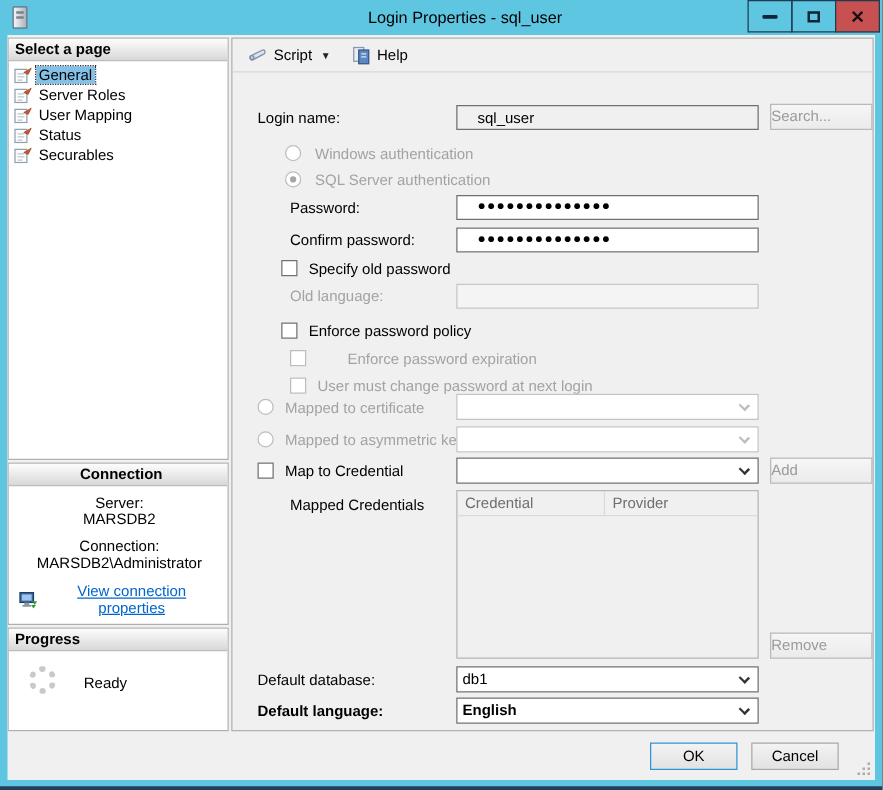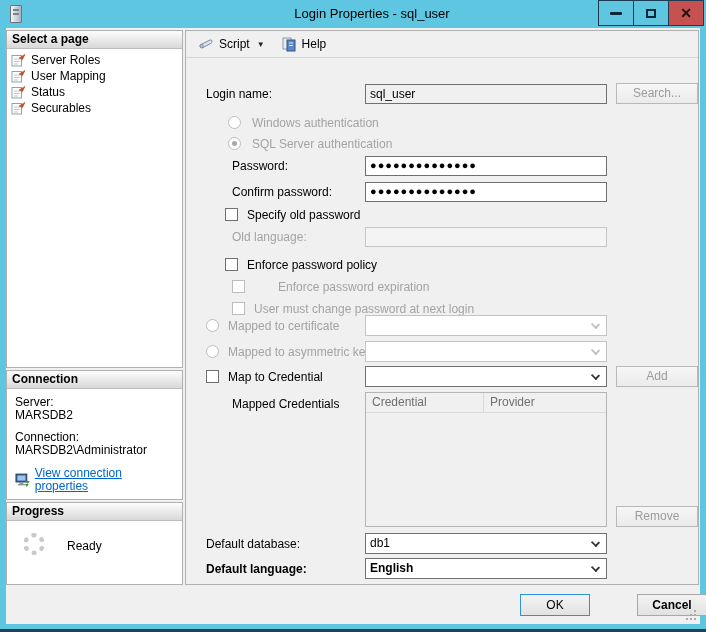--- a/index.html
+++ b/index.html
@@ -28,21 +28,21 @@
   
   .body-area { position:absolute; top:28px; left:6px; right:6px; bottom:8px; background:#f0f0f0; }
 
   
   .sidebar { position:absolute; left:0; top:2px; width:177px; bottom:39px; display:flex; flex-direction:column; }
   .side-panel { background:#fff; border:1px solid #b0b0b0; overflow:hidden; }
   .side-panel + .side-panel { margin-top:2px; }
   .panel-hd { height:18px; line-height:17px; padding-left:5px; font-weight:bold;
     background:linear-gradient(#fdfdfd,#d8d8d8); border-bottom:1px solid #bdbdbd; }
   .pages-panel { flex:0 0 338px; }
-  .conn-panel { flex:0 0 130px; }
+  .conn-panel { flex:0 0 130px;text-align:center; }
   .prog-panel { flex:1 1 auto; }
 
   .tree { padding:3px 0 0 2px; }
   .tree-item { display:flex; align-items:center; height:16px; padding-left:2px; }
   .tree-item .lbl { padding:0 2px; white-space:nowrap; }
   .tree-item.selected .lbl { background:#83c1e8; outline:1px dotted #333; }
   .page-ico { width:15px; height:14px; margin-right:3px; flex:0 0 auto; }
 
   .conn-body { padding:7px 6px 0 8px; line-height:13px; }
   .conn-gap { height:9px; }
@@ -60,50 +60,50 @@
   .tool-btn { display:flex; align-items:center; gap:5px; padding:2px 5px; cursor:default; }
   .dd-arrow { font-size:8px; color:#222; margin:0 6px 0 2px; }
 
   .form { position:absolute; left:0; right:0; top:28px; bottom:0; }
   .row { position:absolute; left:0; right:0; height:21px; display:flex; align-items:center; }
   .lab { position:absolute; left:20px; }
   .lab.ind { left:46px; }
   .dis { color:#a3a3a3; }
 
   .field { position:absolute; left:179px; width:242px; height:20px; }
-  .tb { border:1px solid #707070; background:#fff; padding:0 4px; font-size:12px; line-height:18px; height:20px; overflow:hidden; white-space:nowrap; }
+  .tb { border:1px solid #707070; background:#fff; padding:0 16px; font-size:12px; line-height:18px; height:20px; overflow:hidden; white-space:nowrap; }
   .tb.gray { background:#f0f0f0; }
   .tb.disabled { border-color:#c6c6c6; background:#f4f4f4; }
   .pwdots { font-size:11px; font-weight:bold; letter-spacing:1px; line-height:17px; }
 
   .combo { border:1px solid #707070; background:#fff; height:21px; position:relative; padding:0 18px 0 4px; line-height:19px; }
   .combo.disabled { border-color:#c3c3c3; }
   .chev { position:absolute; right:7px; top:5px; width:7px; height:7px;
     border-right:2px solid #333; border-bottom:2px solid #333; transform:rotate(45deg) scale(1,0.85); }
   .combo.disabled .chev { border-color:#bdbdbd; }
 
-  .side-btn { position:absolute; left:430px; width:82px; height:21px; text-align:center; line-height:19px;
+  .side-btn { position:absolute; left:430px; width:82px; height:21px; text-align:left; line-height:19px;
     background:linear-gradient(#f6f6f6,#ebebeb); border:1px solid #b9b9b9; color:#9b9b9b; }
 
   .cb, .rb { position:absolute; width:13px; height:13px; background:#fff; border:1px solid #707070; }
   .cb.disabled, .rb.disabled { border-color:#bdbdbd; }
   .rb { border-radius:50%; }
   .rb.checked::after { content:""; position:absolute; left:3px; top:3px; width:5px; height:5px; border-radius:50%; background:#a6a6a6; }
 
   .cred-table { position:absolute; left:179px; width:242px; top:333px; height:135px;
     border:1px solid #b5b5b5; background:#f0f0f0; }
   .cred-head { display:flex; height:20px; border-bottom:1px solid #dadada; }
   .cred-th { line-height:19px; padding-left:6px; color:#6f6f6f; }
   .cred-th:first-child { width:118px; border-right:1px solid #dadada; }
 
   
   .btn { position:absolute; width:70px; height:22px; text-align:center; line-height:20px;
     background:linear-gradient(#f3f3f3,#e2e2e2); border:1px solid #a8a8a8; cursor:default; }
   .btn.ok { left:520px; top:594px; border-color:#3093d6; }
-  .btn.cancel { left:637px; top:594px;font-weight:bold; }
+  .btn.cancel { left:601px; top:594px; }
   .grip { position:absolute; right:10px; bottom:12px; width:2px; height:2px; background:#ababab;
     box-shadow:0 -8px #ababab, 0 -4px #ababab, -4px -4px #ababab, 0 0 #ababab, -4px 0 #ababab, -8px 0 #ababab; }
 </style>
 </head>
 <body>
 
 <div class="window">
 
   <div class="titlebar">
     <div class="app-icon"></div>
@@ -120,20 +120,30 @@
         </div>
     </div>
   </div>
 
   <div class="body-area">
 
     <div class="sidebar">
       <div class="side-panel pages-panel">
         <div class="panel-hd">Select a page</div>
         <div class="tree">
+          <div class="tree-item selected">
+            <svg class="page-ico" viewBox="0 0 15 14">
+                <rect x="1" y="2.5" width="9.5" height="10.5" fill="#fff" stroke="#8fa0b0"></rect>
+                <line x1="3" y1="6" x2="8.5" y2="6" stroke="#b9c4ce"></line>
+                <line x1="3" y1="8.5" x2="8.5" y2="8.5" stroke="#b9c4ce"></line>
+                <line x1="3" y1="11" x2="7" y2="11" stroke="#b9c4ce"></line>
+                <path d="M8 5 L14 1.5 L11.5 6.5 Z" fill="#cc5533" stroke="#993311" stroke-width="0.5"></path>
+              </svg>
+            <span class="lbl">General</span>
+          </div>
           <div class="tree-item">
             <svg class="page-ico" viewBox="0 0 15 14">
                 <rect x="1" y="2.5" width="9.5" height="10.5" fill="#fff" stroke="#8fa0b0"></rect>
                 <line x1="3" y1="6" x2="8.5" y2="6" stroke="#b9c4ce"></line>
                 <line x1="3" y1="8.5" x2="8.5" y2="8.5" stroke="#b9c4ce"></line>
                 <line x1="3" y1="11" x2="7" y2="11" stroke="#b9c4ce"></line>
                 <path d="M8 5 L14 1.5 L11.5 6.5 Z" fill="#cc5533" stroke="#993311" stroke-width="0.5"></path>
               </svg>
             <span class="lbl">Server Roles</span>
           </div>

